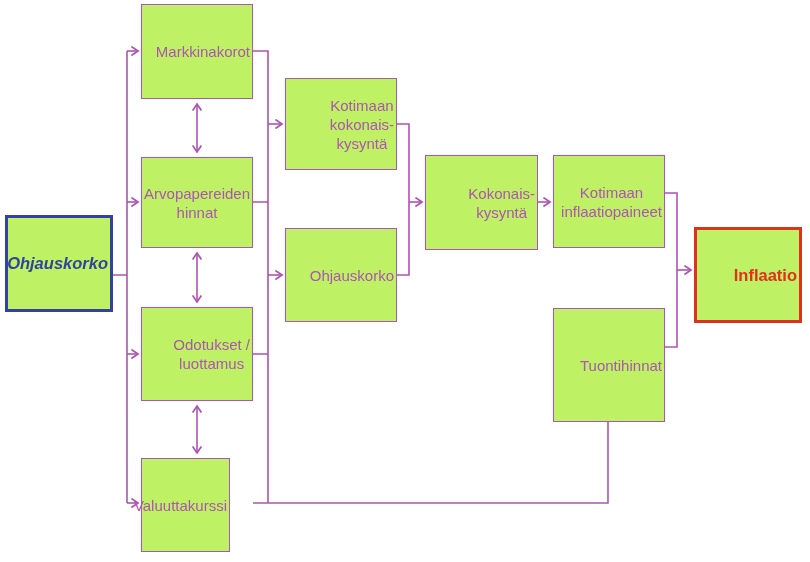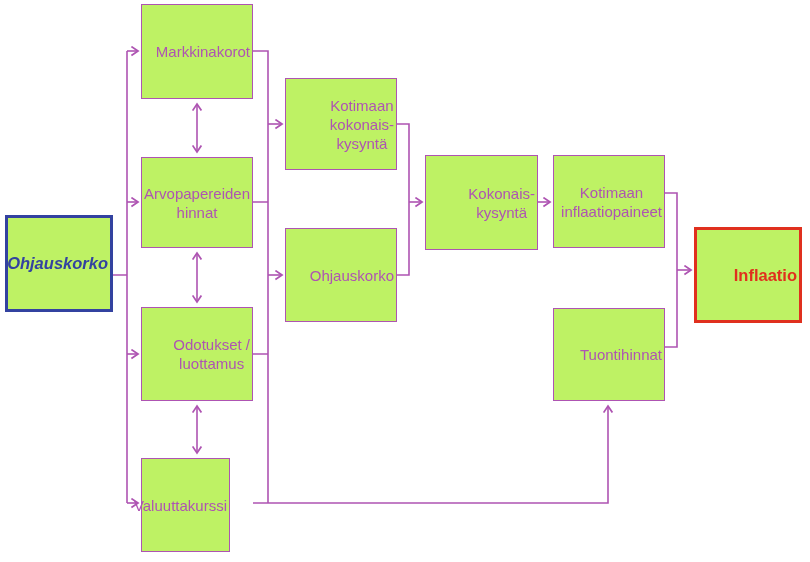--- a/index.html
+++ b/index.html
@@ -55,21 +55,21 @@
   
   .n-ohjauskorko      { left: 5px;   top: 215px; width: 108px; height: 97px; font-style: italic; }
   .n-markkinakorot    { left: 141px; top: 4px;   width: 112px; height: 95px; }
   .n-arvopaperit      { left: 141px; top: 157px; width: 112px; height: 91px; }
   .n-odotukset        { left: 141px; top: 307px; width: 112px; height: 94px; }
   .n-valuuttakurssi   { left: 141px; top: 458px; width: 89px; height: 94px; }
   .n-kotimaankysynta  { left: 285px; top: 78px;  width: 112px; height: 92px; }
   .n-nettovienti      { left: 285px; top: 228px; width: 112px; height: 94px; }
   .n-kokonaiskysynta  { left: 425px; top: 155px; width: 113px; height: 95px; }
   .n-inflaatiopaineet { left: 553px; top: 155px; width: 112px; height: 93px; }
-  .n-tuontihinnat     { left: 553px; top: 308px; width: 112px; height: 93px; }
+  .n-tuontihinnat     { left: 553px; top: 308px; width: 112px; height: 114px; }
   .n-inflaatio        { left: 694px; top: 227px; width: 108px; height: 96px; }
 </style>
 </head>
 <body>
 
 <div class="canvas">
 
   <svg class="edges-svg" viewBox="0 0 810 562" xmlns="http://www.w3.org/2000/svg">
     <defs>
       <marker id="chev" viewBox="0 0 10 10" refX="8" refY="5" markerWidth="11" markerHeight="11" markerUnits="userSpaceOnUse" orient="auto-start-reverse">

